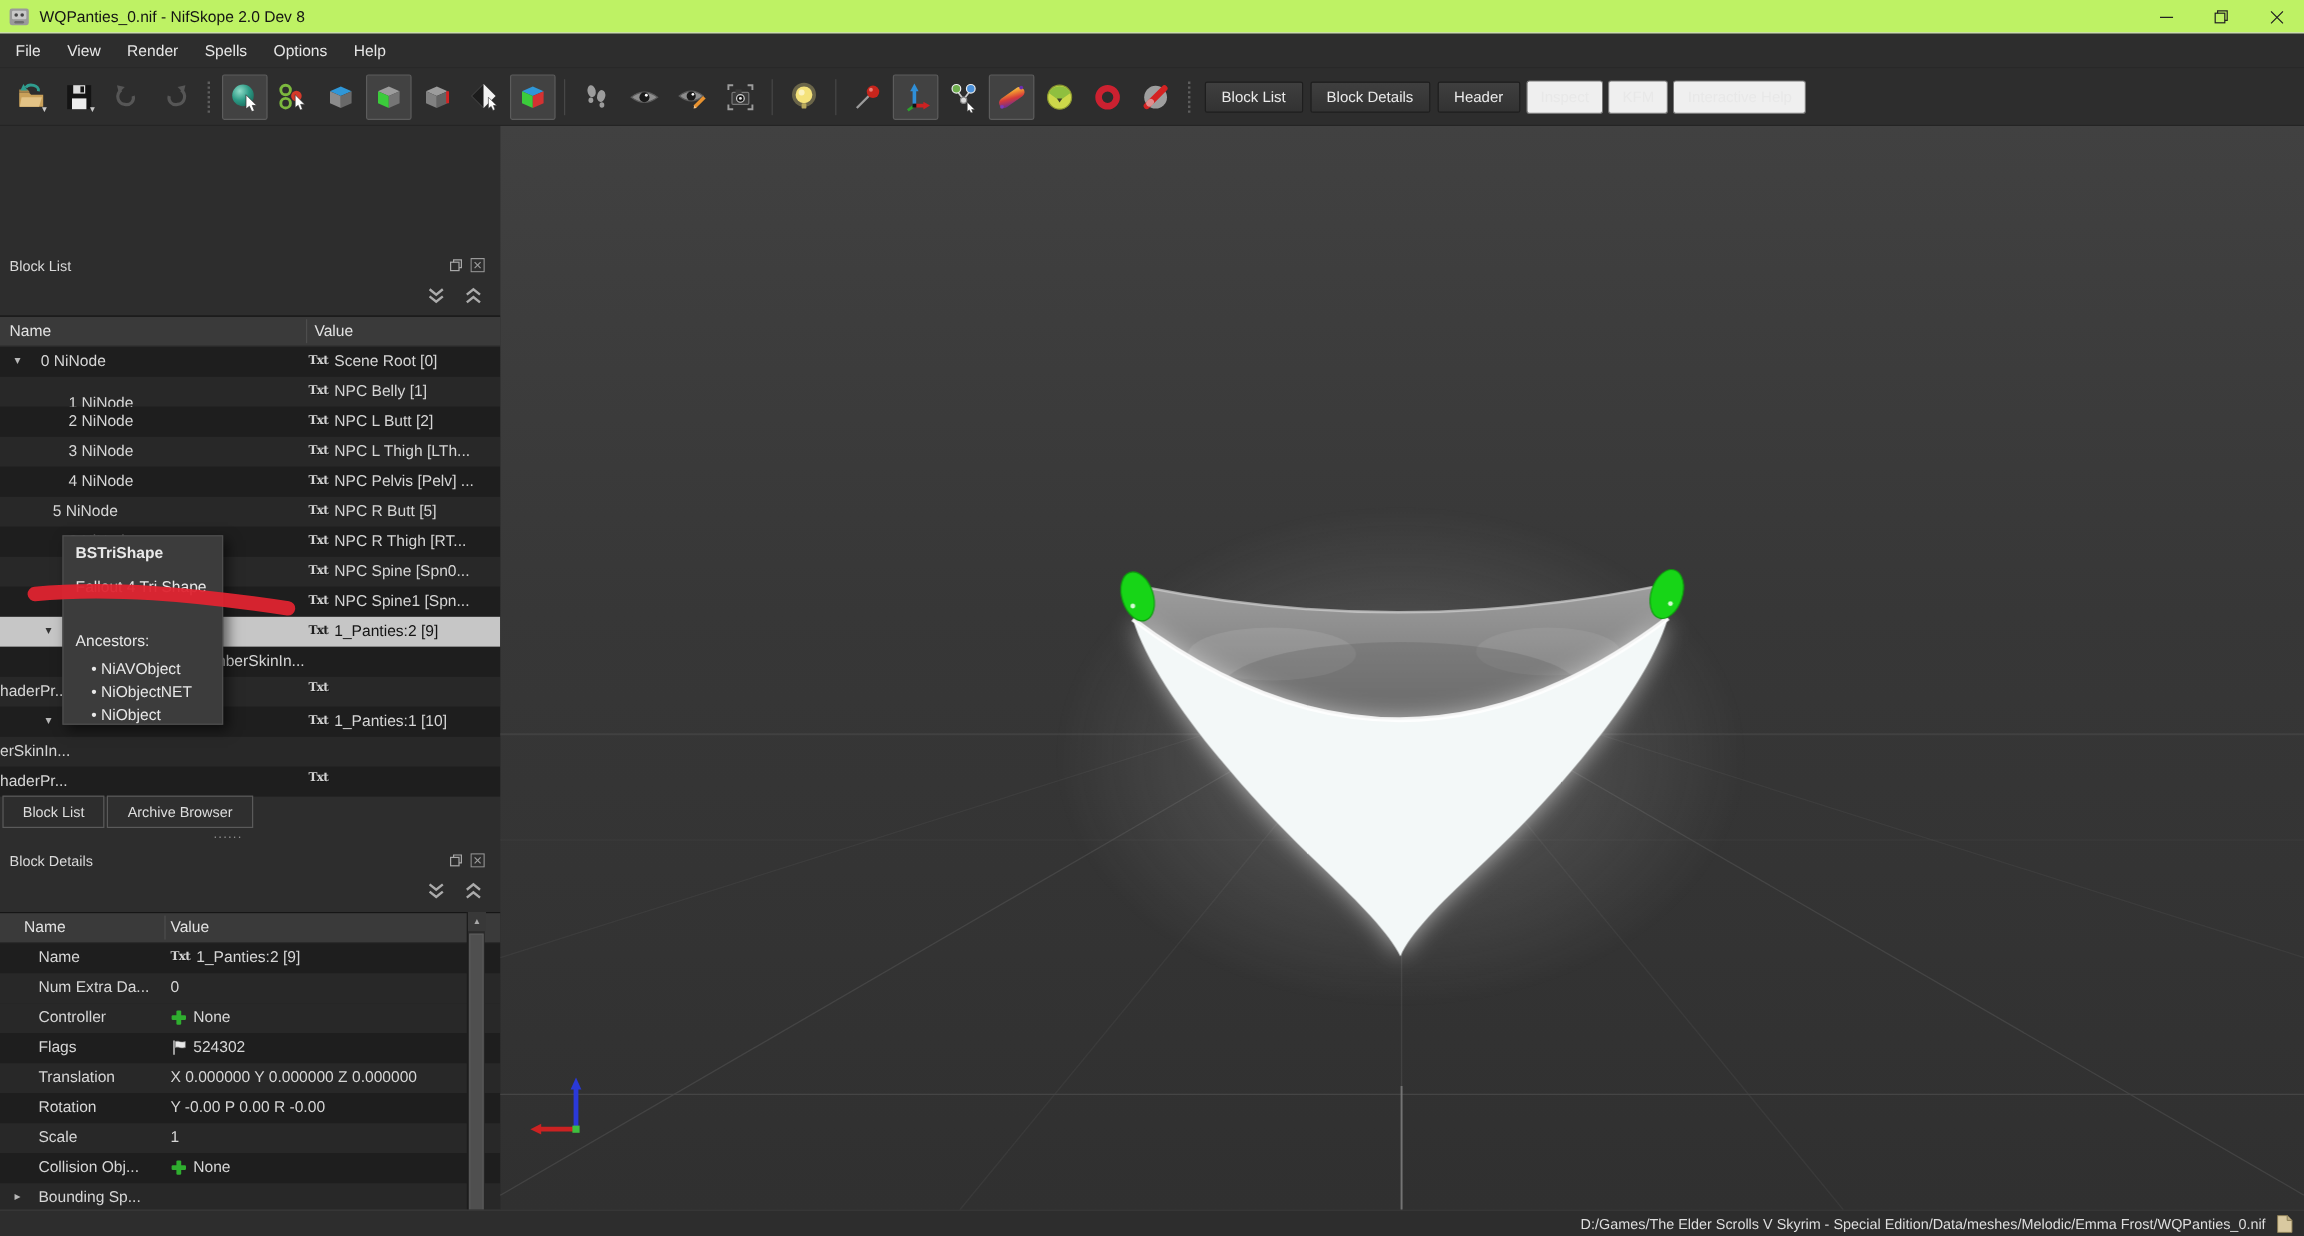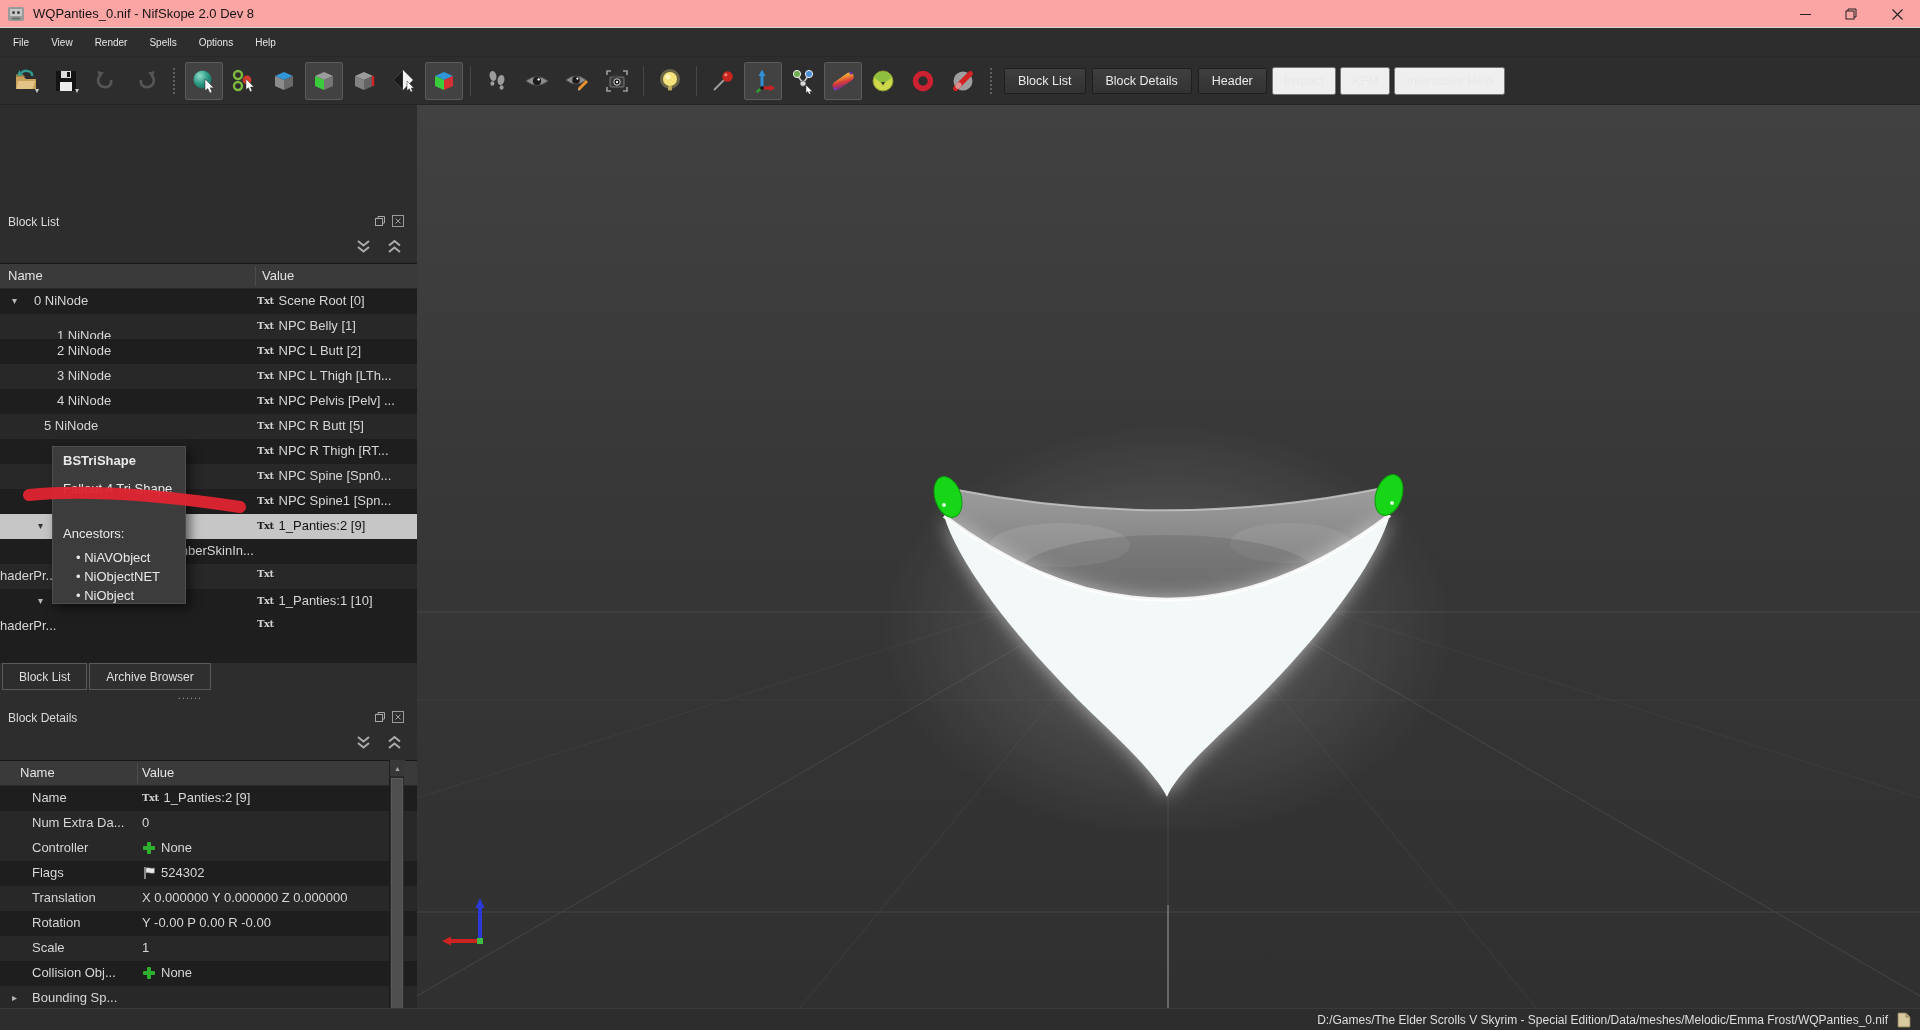--- a/index.html
+++ b/index.html
@@ -1,30 +1,30 @@
 <!DOCTYPE html>
 <html><head>
 <meta charset="utf-8">
 <style>
   html,body{margin:0;padding:0;background:#111;}
   #app{position:relative;width:1920px;height:1030px;overflow:hidden;background:#2d2d2d;
        font-family:"Liberation Sans",sans-serif;-webkit-font-smoothing:antialiased;}
 
   
-  .titlebar{position:absolute;left:0;top:0;width:1920px;height:28px;background:#fca5a5;
+  .titlebar{position:absolute;left:0;top:0;width:1920px;height:28px;background:#bef264;
             display:flex;align-items:center;color:#111;border-bottom:1px solid #d6d6d6;box-sizing:border-box;}
   .app-icon{width:18px;height:18px;margin:0 8px 0 7px;display:inline-block;}
   .title-text{font-size:13px;color:#141414;}
   .win-controls{position:absolute;right:0;top:0;height:28px;display:flex;}
   .win-btn{width:46px;height:28px;display:flex;align-items:center;justify-content:center;color:#222;cursor:default;}
 
   
   .menubar{position:absolute;left:0;top:28px;width:1920px;height:29px;background:#2d2d2d;
            display:flex;align-items:center;padding-left:2px;box-sizing:border-box;border-bottom:1px solid #292929;}
-  .menu-item{padding:5px 11px;font-size:10px;color:#e6e6e6;}
+  .menu-item{padding:5px 11px;font-size:13px;color:#e6e6e6;}
 
   
   .toolbar{position:absolute;left:0;top:57px;width:1920px;height:48px;background:#2d2d2d;
            display:flex;align-items:center;padding-left:6px;box-sizing:border-box;border-bottom:1px solid #242424;}
   .tb-icon{width:38px;height:38px;display:flex;align-items:center;justify-content:center;
            border-radius:2px;margin:0 1px;box-sizing:border-box;flex:0 0 auto;}
   .tb-icon.selected{background:#424242;border:1px solid #5c5c5c;}
   .tb-icon .ico{width:26px;height:26px;display:inline-block;}
   .tb-icon .ico svg{width:26px;height:26px;display:block;}
   .tb-drop{font-size:8px;color:#c9c9c9;align-self:flex-end;margin:0 0 5px -4px;}
@@ -524,20 +524,23 @@
               <span class="txt-ico">Txt</span>
             </span>
           </div>
           <div class="trow">
             <span class="arrow" style="left: 38px;">▾</span>
             <span class="rval">
               <span class="txt-ico">Txt</span>
               <span>1_Panties:1 [10]</span>
             </span>
           </div>
+          <div class="trow alt">
+            <span class="rfrag">erSkinIn...</span>
+          </div>
           <div class="trow">
             <span class="rfrag">haderPr...</span>
             <span class="rval">
               <span class="txt-ico">Txt</span>
             </span>
           </div>
         </div>
     </div>
 
     <div class="tabbar" id="blTabs">

